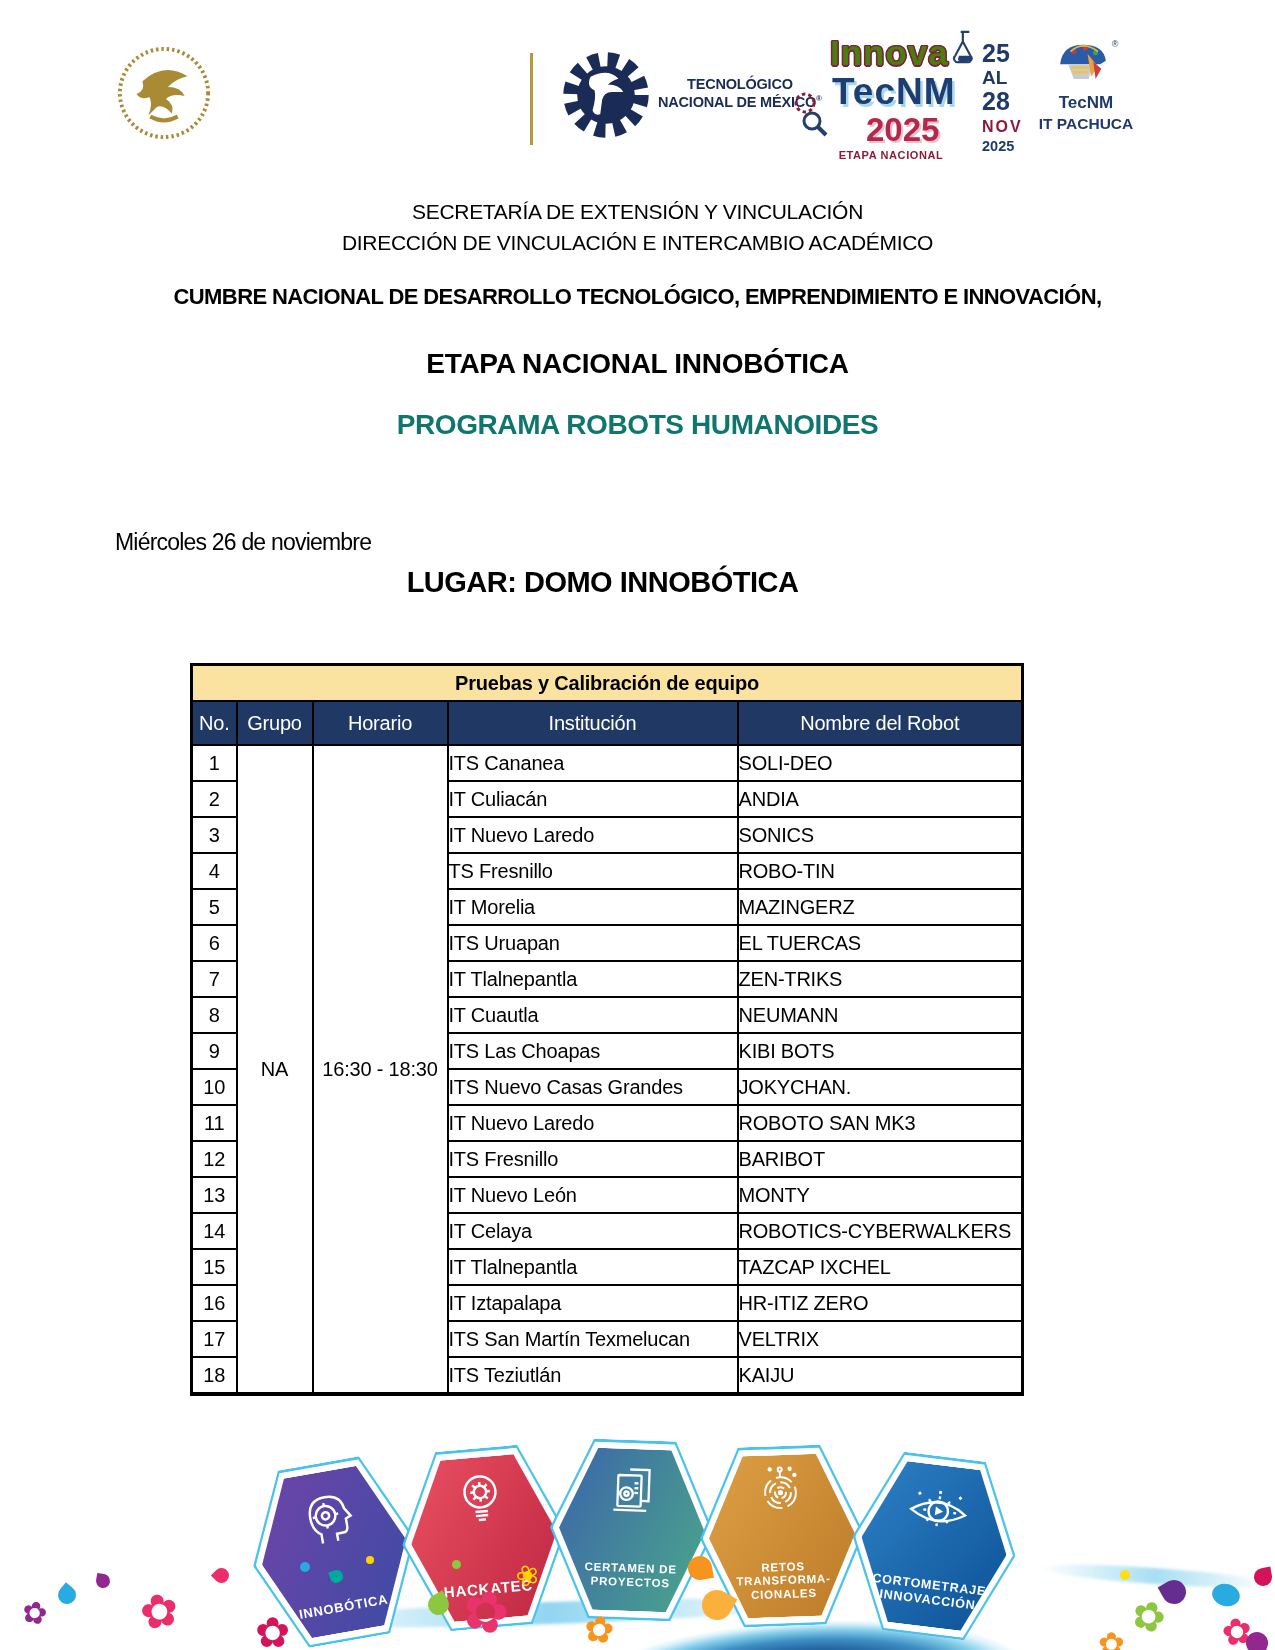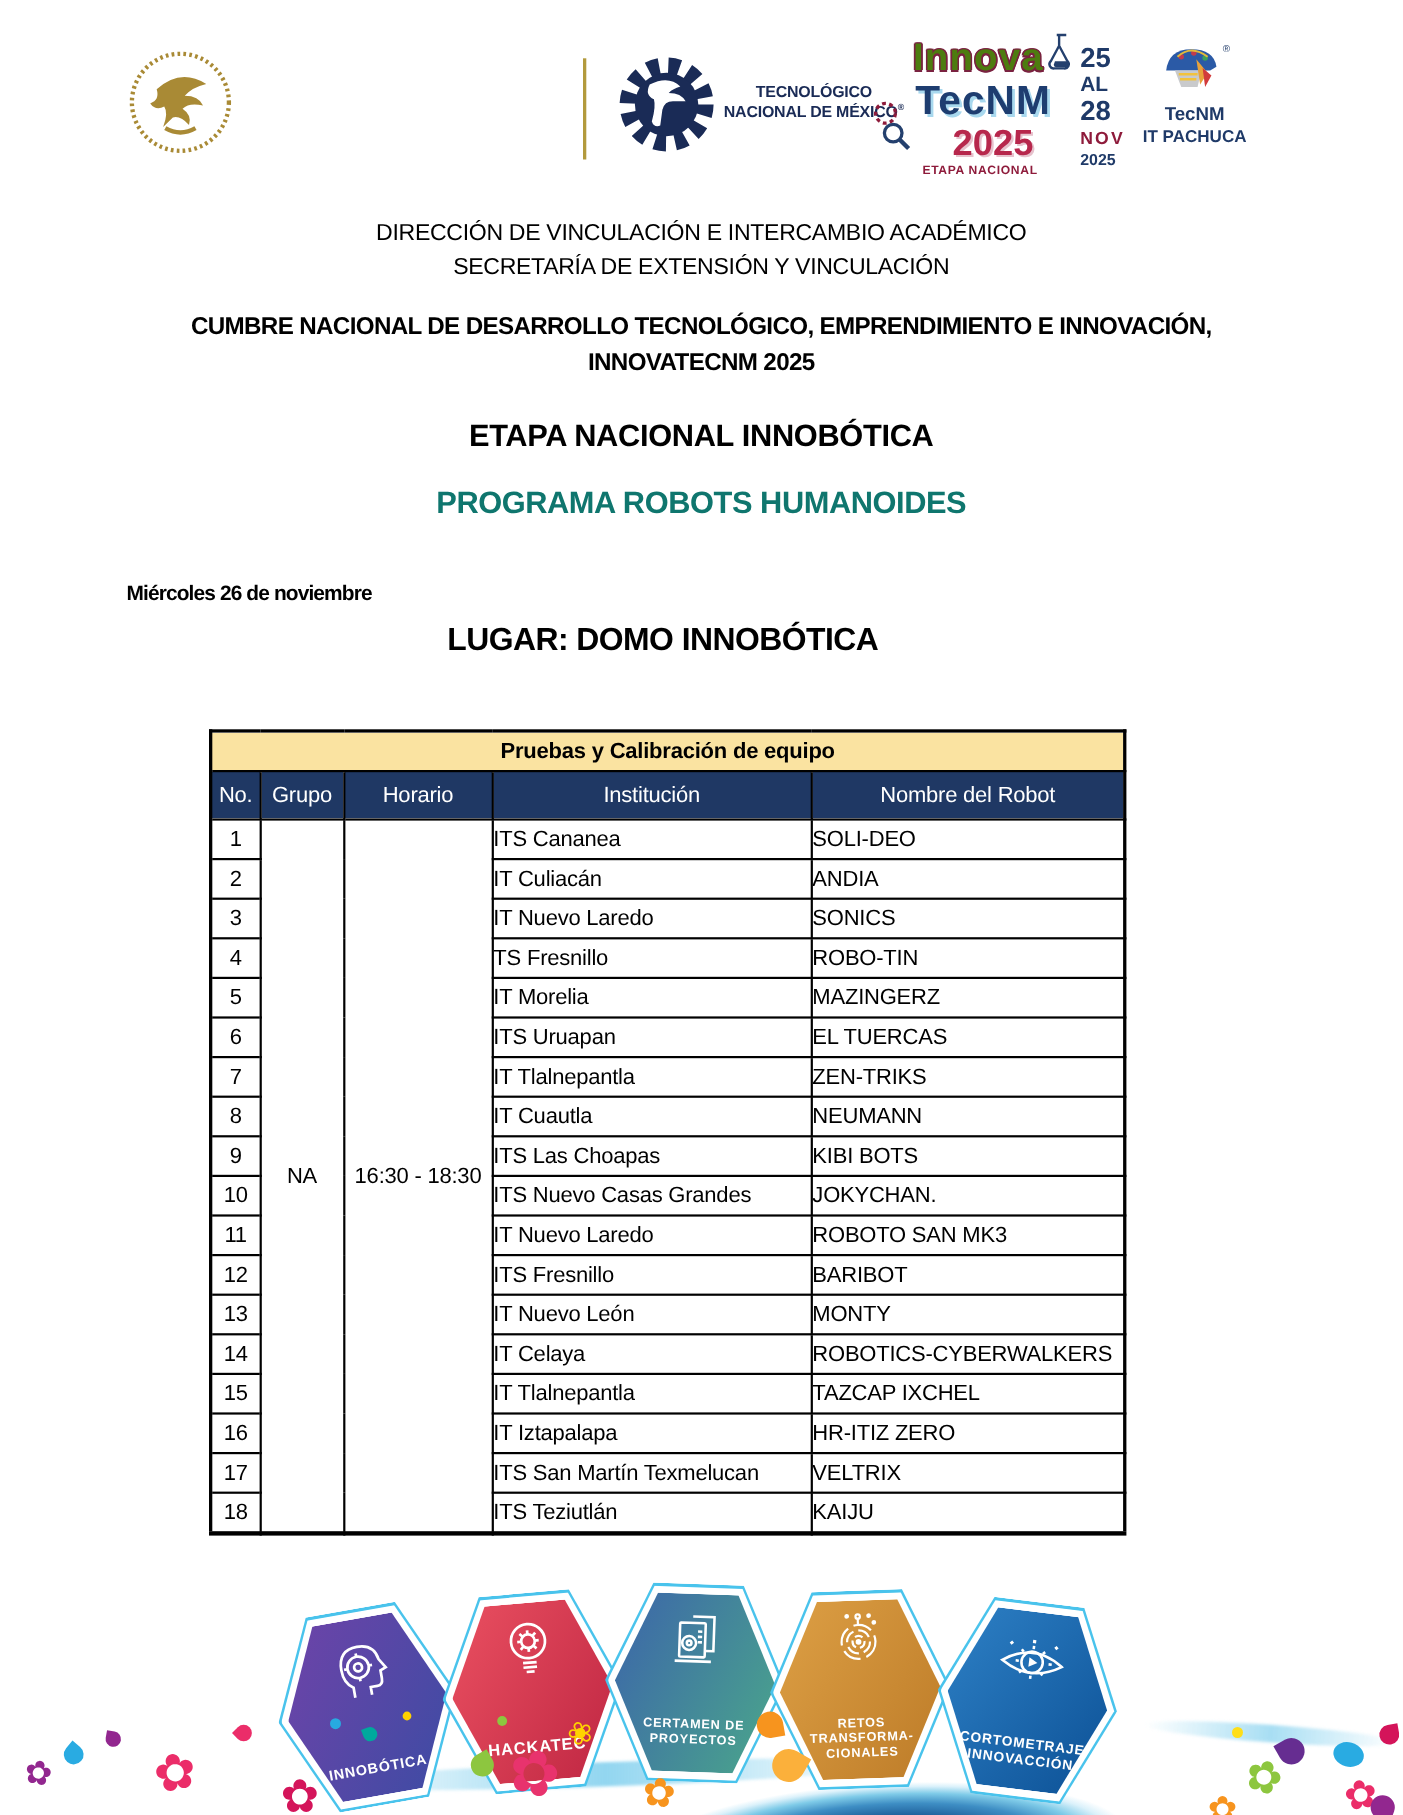--- a/index.html
+++ b/index.html
@@ -36,21 +36,21 @@
   .pachuca .reg{font-size:9px;color:#1F3A68;vertical-align:top;}
   .pachuca .b1{font-size:17px;font-weight:bold;color:#1F3A68;margin-top:2px;}
   .pachuca .b2{font-size:15.5px;font-weight:bold;color:#1F3A68;margin-top:2px;}
 
   
   .intro{position:absolute;left:0;right:0;top:196px;text-align:center;}
   .intro .ln{font-size:21px;line-height:31px;letter-spacing:-0.3px;}
   .summit{margin-top:23px;font-weight:bold;font-size:22px;line-height:32px;letter-spacing:-0.6px;}
   .stage{margin-top:35px;font-weight:bold;font-size:28px;letter-spacing:-0.3px;}
   .program{margin-top:29px;font-weight:bold;font-size:28px;color:#0f766e;letter-spacing:-0.4px;}
-  .day-h{position:absolute;left:115px;top:529px;font-weight:bold;font-size:19px;letter-spacing:-0.8px;}
+  .day-h{position:absolute;left:115px;top:529px;font-weight:normal;font-size:23px;letter-spacing:-0.8px;}
   .venue-h{position:absolute;left:0;right:70px;top:566px;text-align:center;font-weight:bold;font-size:29px;letter-spacing:-0.5px;}
 
   
   .sched{position:absolute;left:190px;top:663px;width:831px;border-collapse:collapse;table-layout:fixed;
          border:3px solid #000;border-bottom-width:4px;}
   .sched td,.sched th{border:2px solid #000;padding:0;font-size:20px;letter-spacing:-0.2px;overflow:hidden;white-space:nowrap;}
   .t-caption{background:#FAE3A1;font-weight:bold;font-size:21px;text-align:center;height:33px;}
   .sched th{background:#1F3864;color:#fff;font-weight:normal;height:42px;text-align:center;}
   .sched td{height:34px;}
   .c-no{text-align:center;}
@@ -150,25 +150,24 @@
           <path d="M14 11 Q25 1 38 11" stroke="#E0B93C" fill="none" stroke-width="1.6"></path>
           <path d="M15 25 h15 M16 29 h13" stroke="#F2C23C" stroke-width="2"></path>
         </svg><sup class="reg">®</sup>
       </span>
       <div class="b1">TecNM</div>
       <div class="b2">IT PACHUCA</div>
     </div>
   </div>
 
   <div class="intro">
+    <div class="ln">SECRETARÍA DE EXTENSIÓN Y VINCULACIÓN</div>
     <div class="ln">DIRECCIÓN DE VINCULACIÓN E INTERCAMBIO ACADÉMICO</div>
-    <div class="ln">SECRETARÍA DE EXTENSIÓN Y VINCULACIÓN</div>
     <div class="summit">
       <div>CUMBRE NACIONAL DE DESARROLLO TECNOLÓGICO, EMPRENDIMIENTO E INNOVACIÓN,</div>
-      <div>INNOVATECNM 2025</div>
     </div>
     <div class="stage">ETAPA NACIONAL INNOBÓTICA</div>
     <div class="program">PROGRAMA ROBOTS HUMANOIDES</div>
   </div>
 
   <div class="day-h">Miércoles 26 de noviembre</div>
   <div class="venue-h">LUGAR: DOMO INNOBÓTICA</div>
 
   <table class="sched">
     <colgroup>

